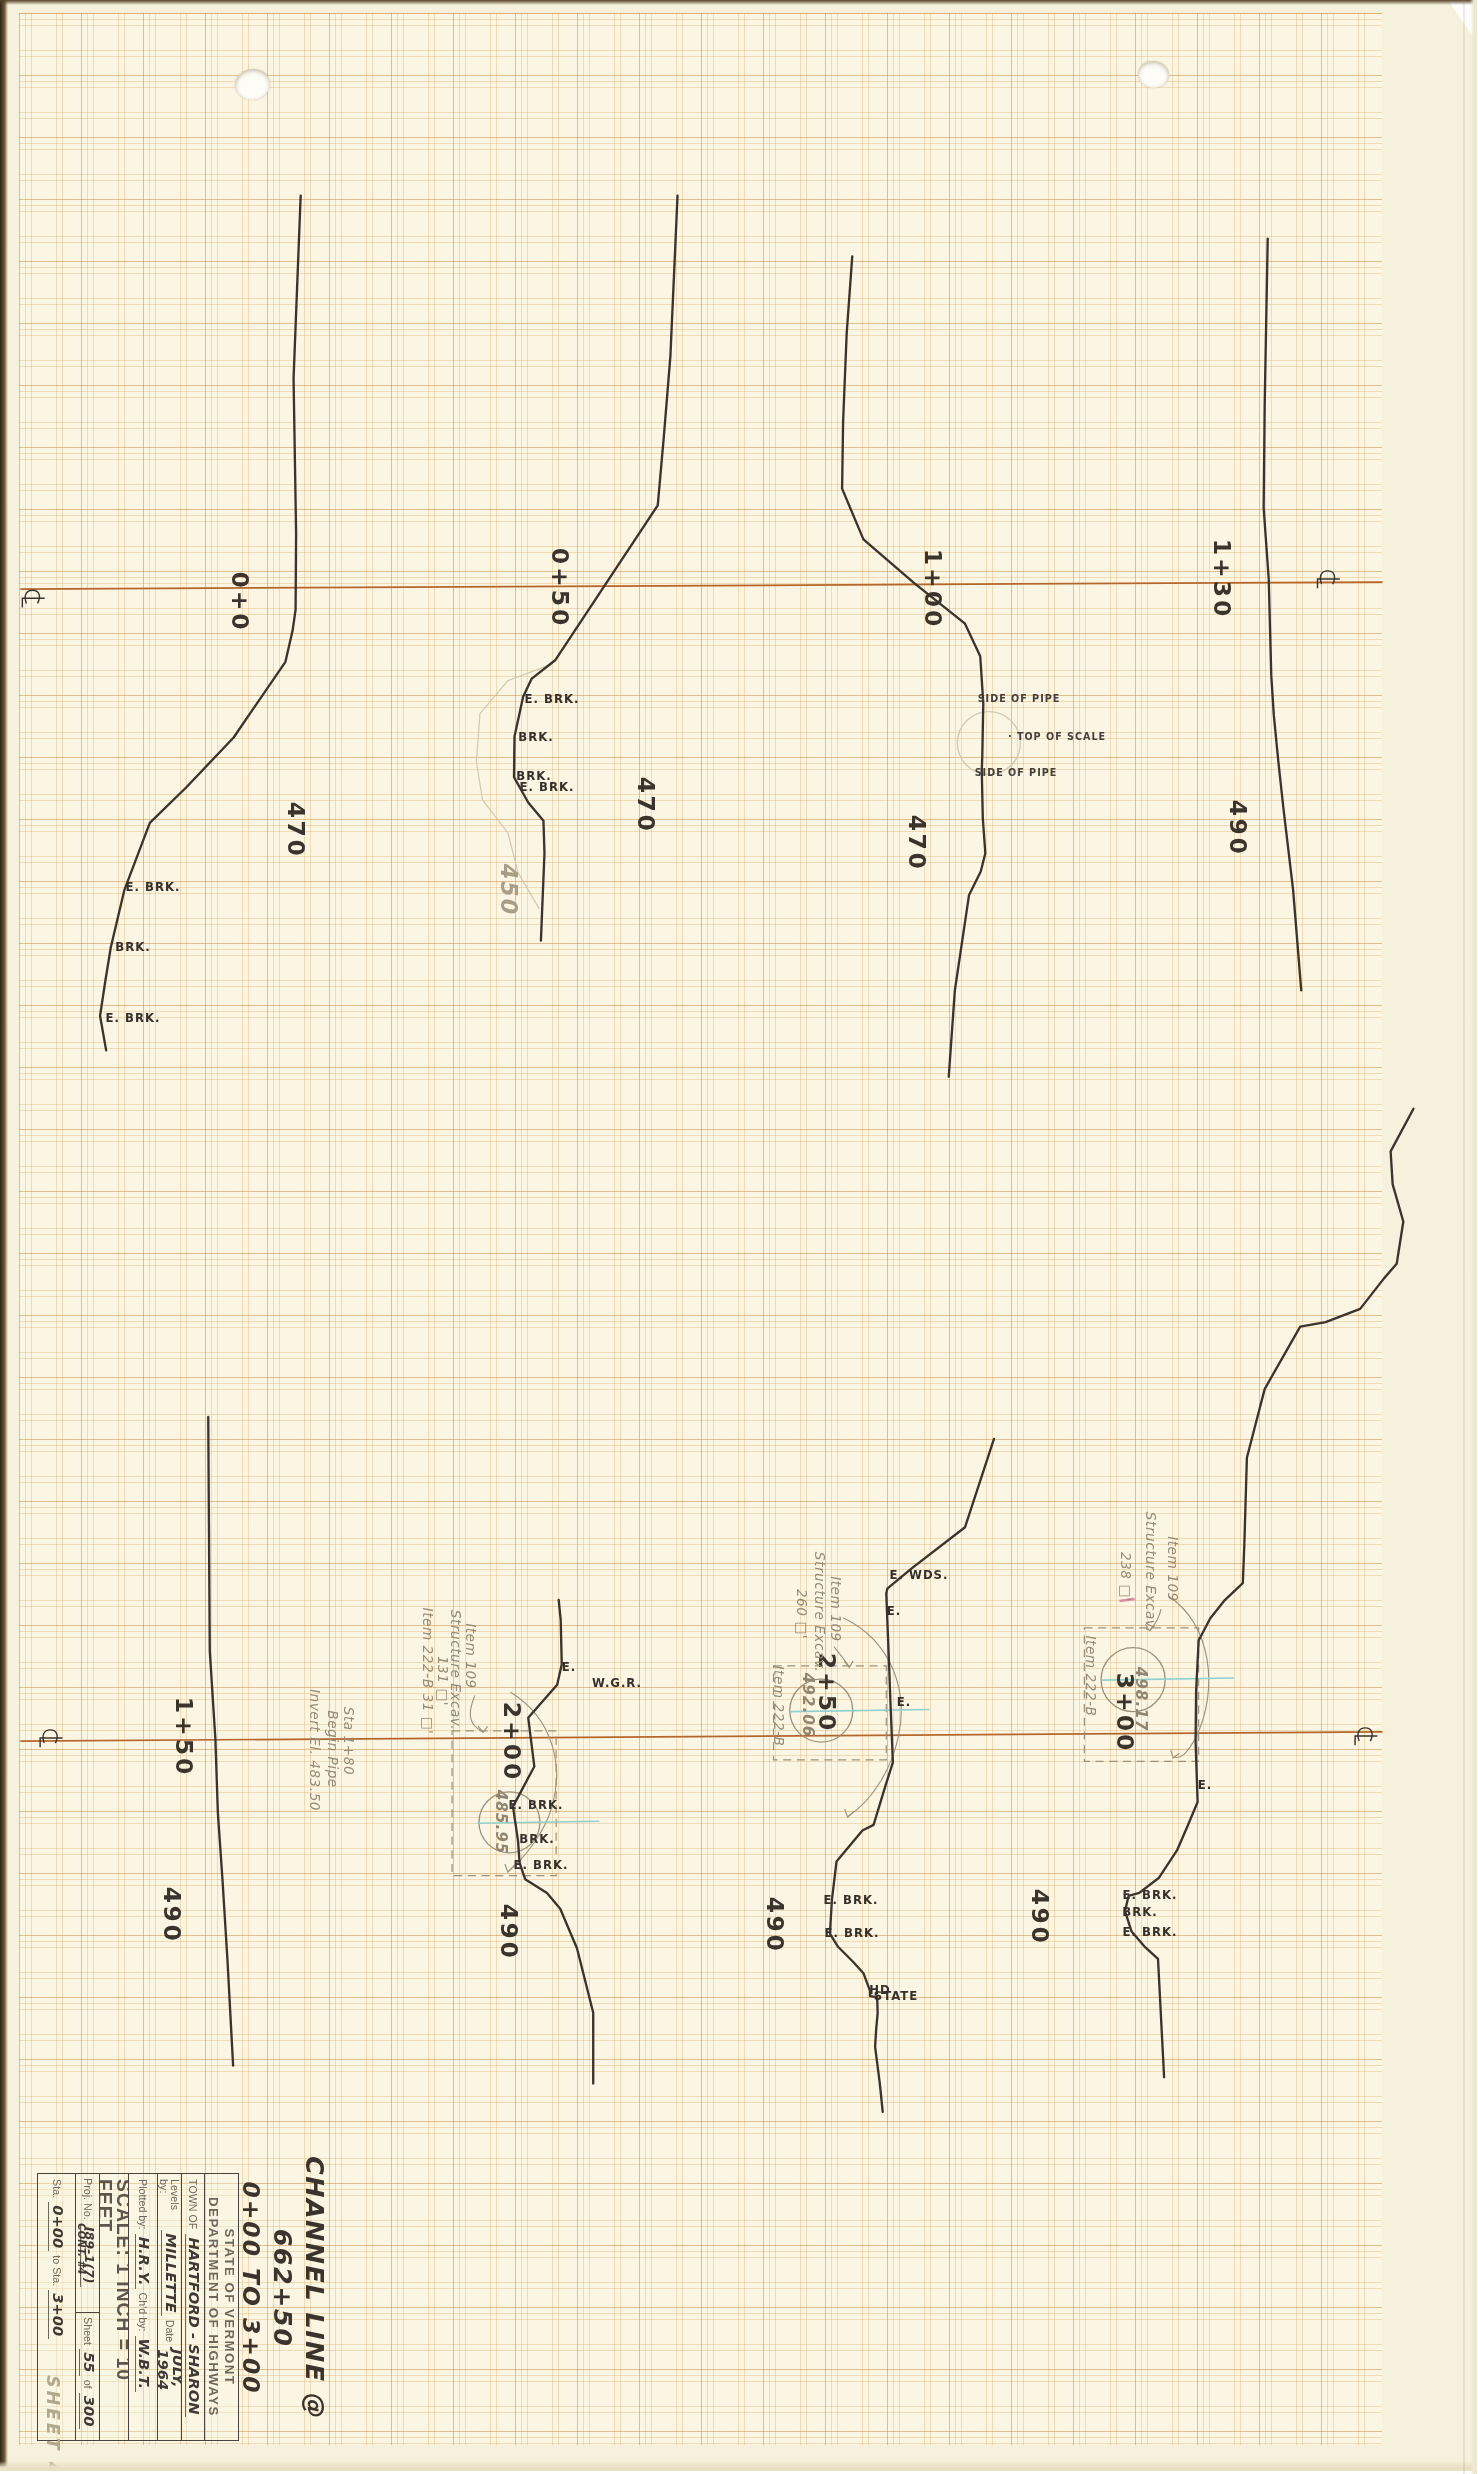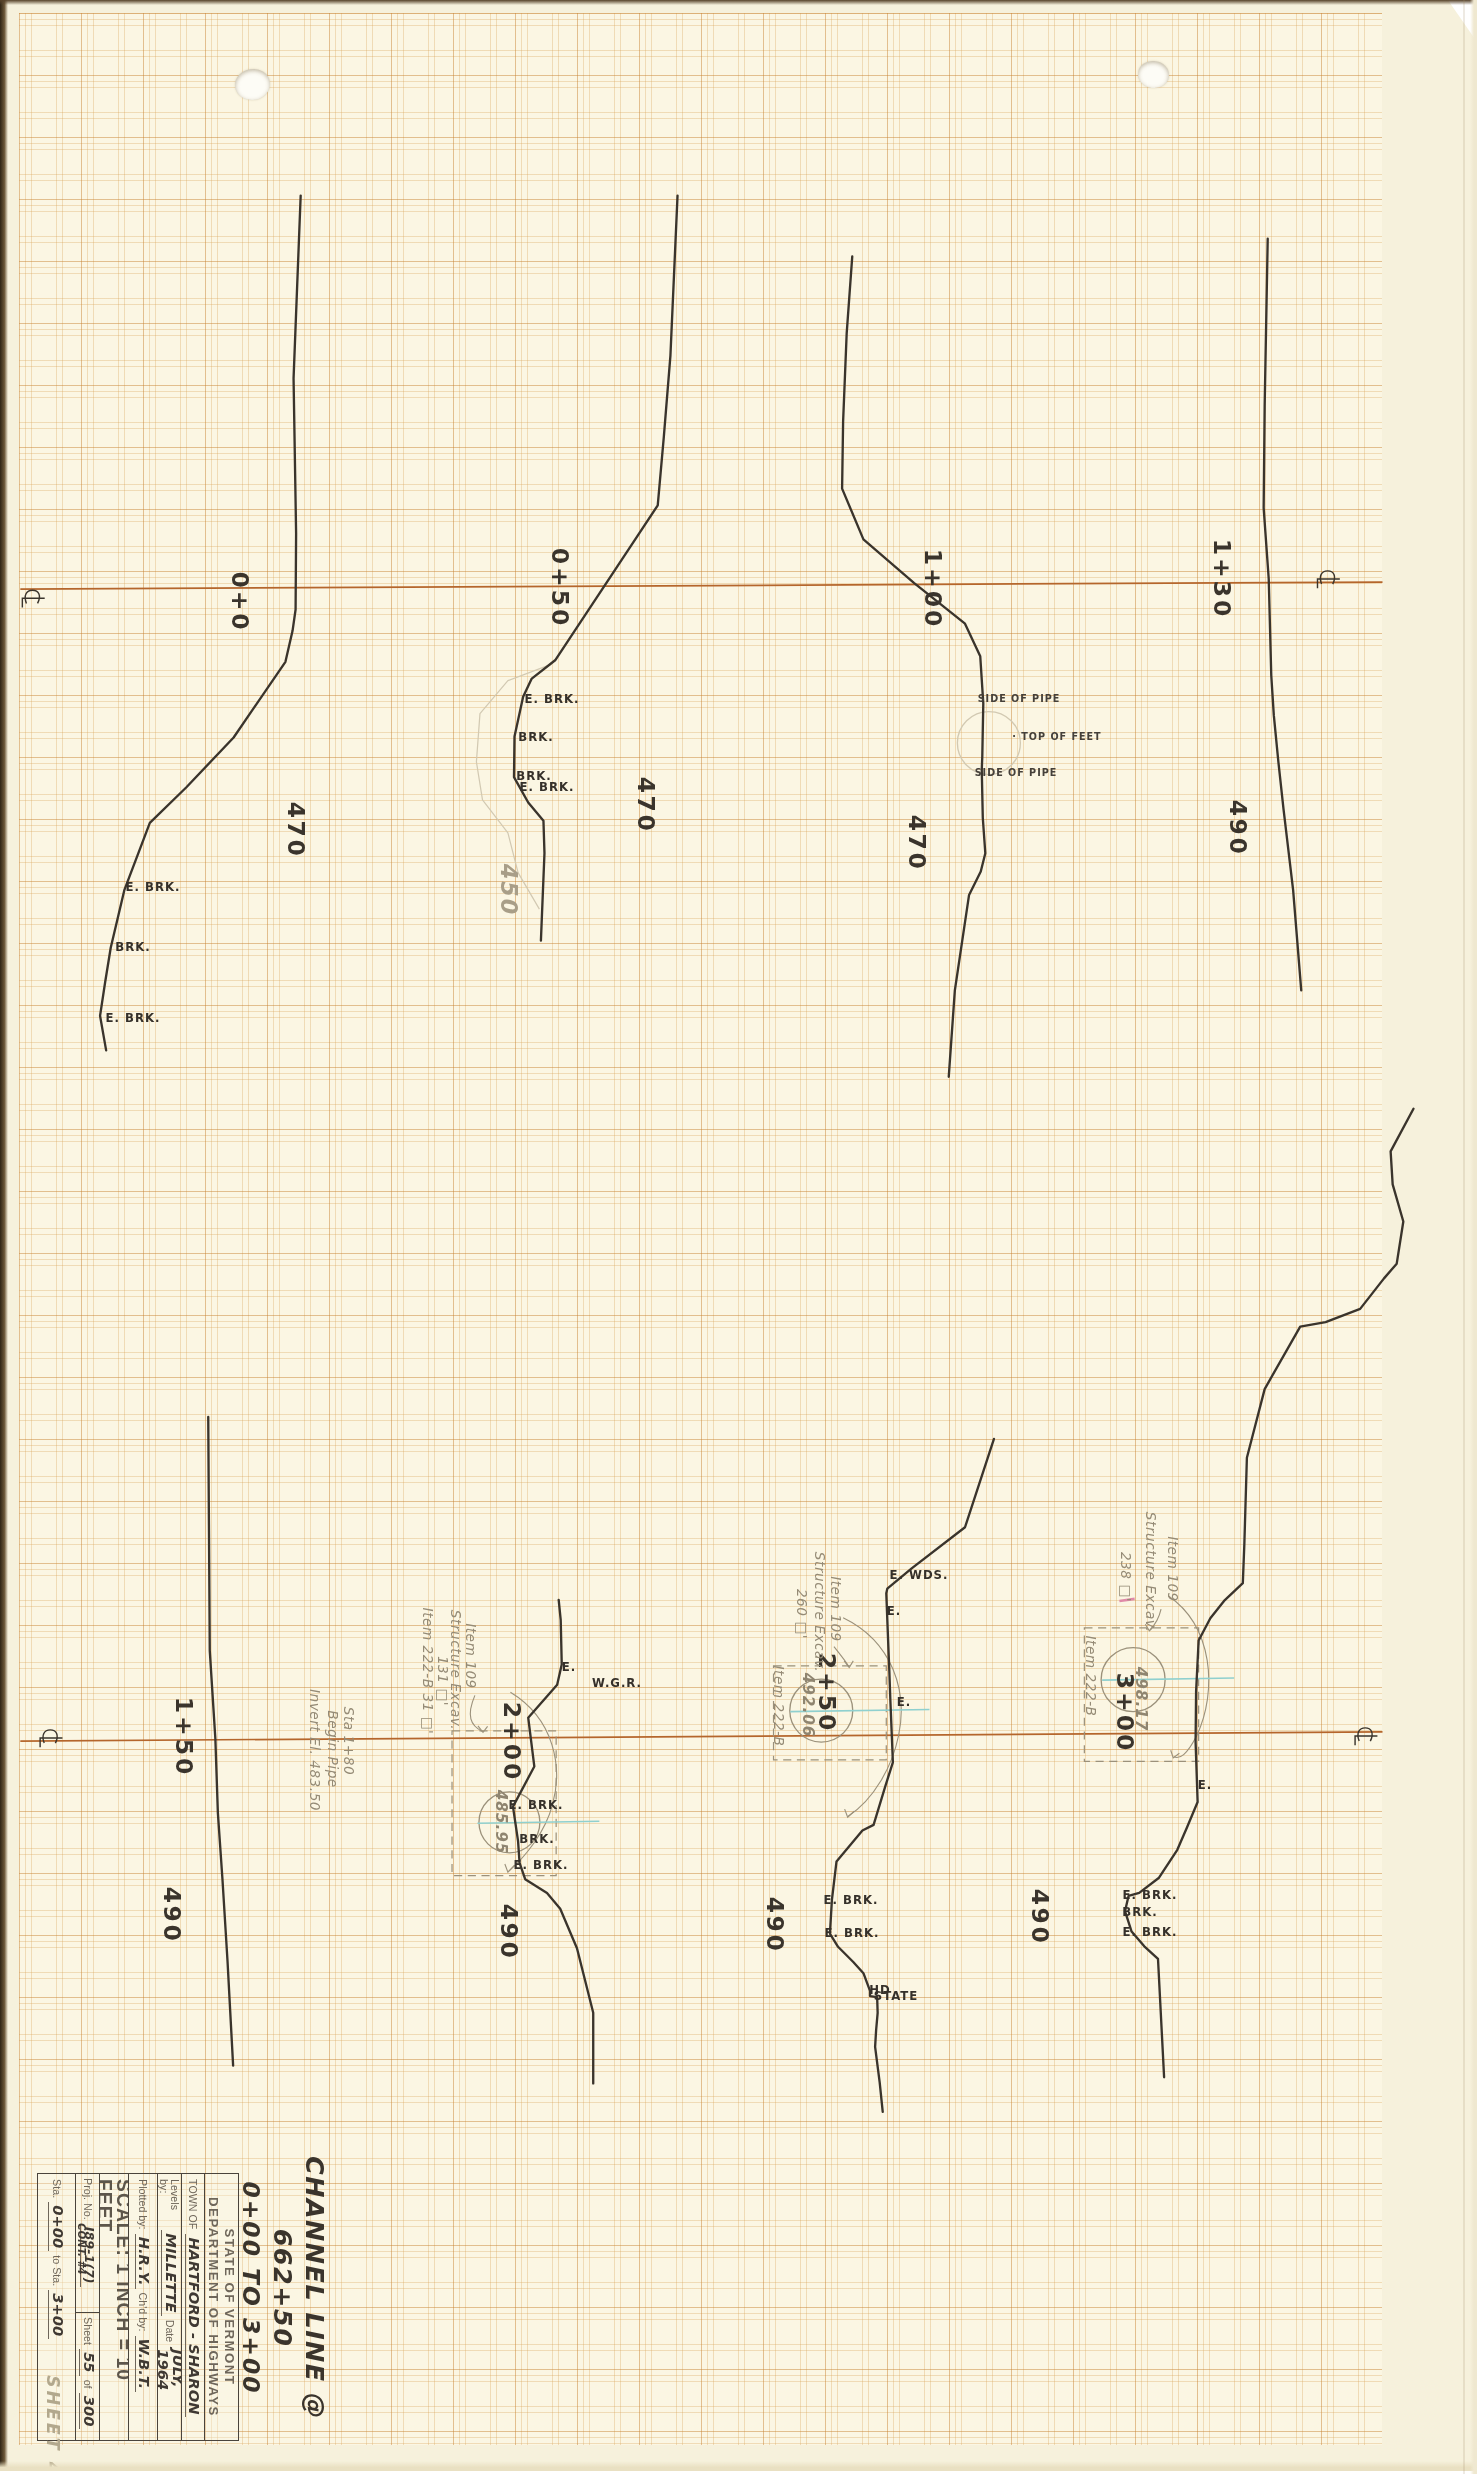--- a/index.html
+++ b/index.html
@@ -146,21 +146,21 @@
       <span class="anno elev rot" style="left: 1039px; top: 1917px;">490</span>
       <span class="anno elev-pencil rot" style="left: 509px; top: 890px;">450</span>
       <span class="anno label" style="left: 153px; top: 888px;">E. BRK.</span>
       <span class="anno label" style="left: 133px; top: 948px;">BRK.</span>
       <span class="anno label" style="left: 133px; top: 1019px;">E. BRK.</span>
       <span class="anno label" style="left: 552px; top: 700px;">E. BRK.</span>
       <span class="anno label" style="left: 536px; top: 738px;">BRK.</span>
       <span class="anno label" style="left: 534px; top: 777px;">BRK.</span>
       <span class="anno label" style="left: 547px; top: 788px;">E. BRK.</span>
       <span class="anno label-sm" style="left: 1019px; top: 699px;">SIDE OF PIPE</span>
-      <span class="anno label-sm" style="left: 1057px; top: 737px;">· TOP OF FEET</span>
+      <span class="anno label-sm" style="left: 1057px; top: 737px;">· TOP OF SCALE</span>
       <span class="anno label-sm" style="left: 1016px; top: 773px;">SIDE OF PIPE</span>
       <span class="anno label" style="left: 569px; top: 1668px;">E.</span>
       <span class="anno label" style="left: 577px; top: 1684px; margin-left: 40px;">W.G.R.</span>
       <span class="anno label" style="left: 536px; top: 1806px;">E. BRK.</span>
       <span class="anno label" style="left: 537px; top: 1840px;">BRK.</span>
       <span class="anno label" style="left: 541px; top: 1866px;">E. BRK.</span>
       <span class="anno label" style="left: 919px; top: 1576px;">E. WDS.</span>
       <span class="anno label" style="left: 894px; top: 1612px;">E.</span>
       <span class="anno label" style="left: 904px; top: 1703px;">E.</span>
       <span class="anno label" style="left: 851px; top: 1901px;">E. BRK.</span>

